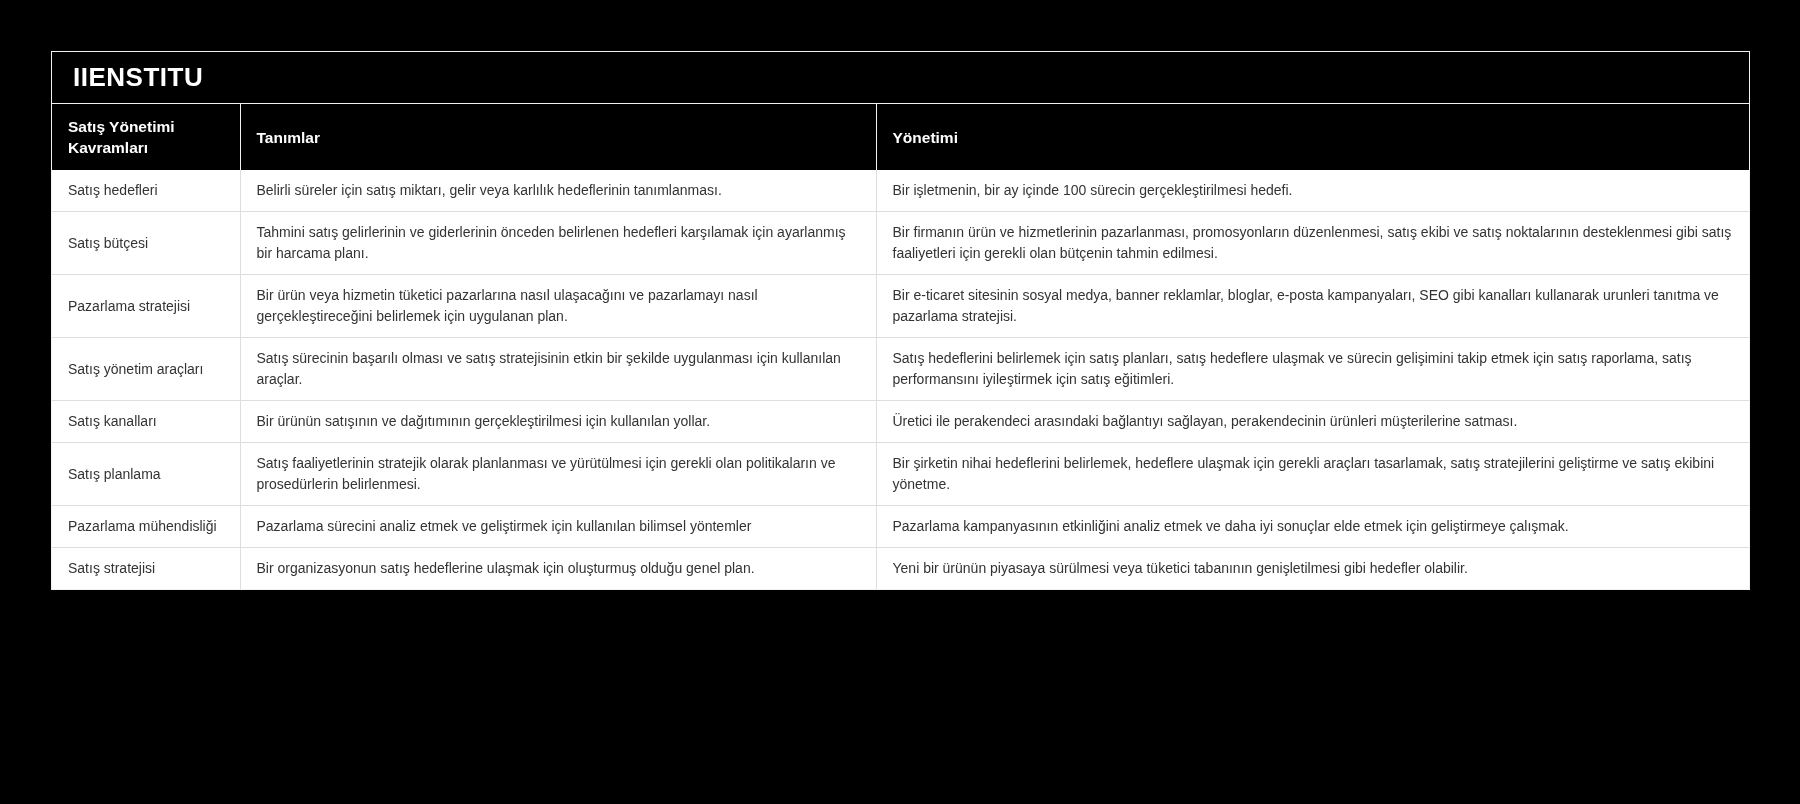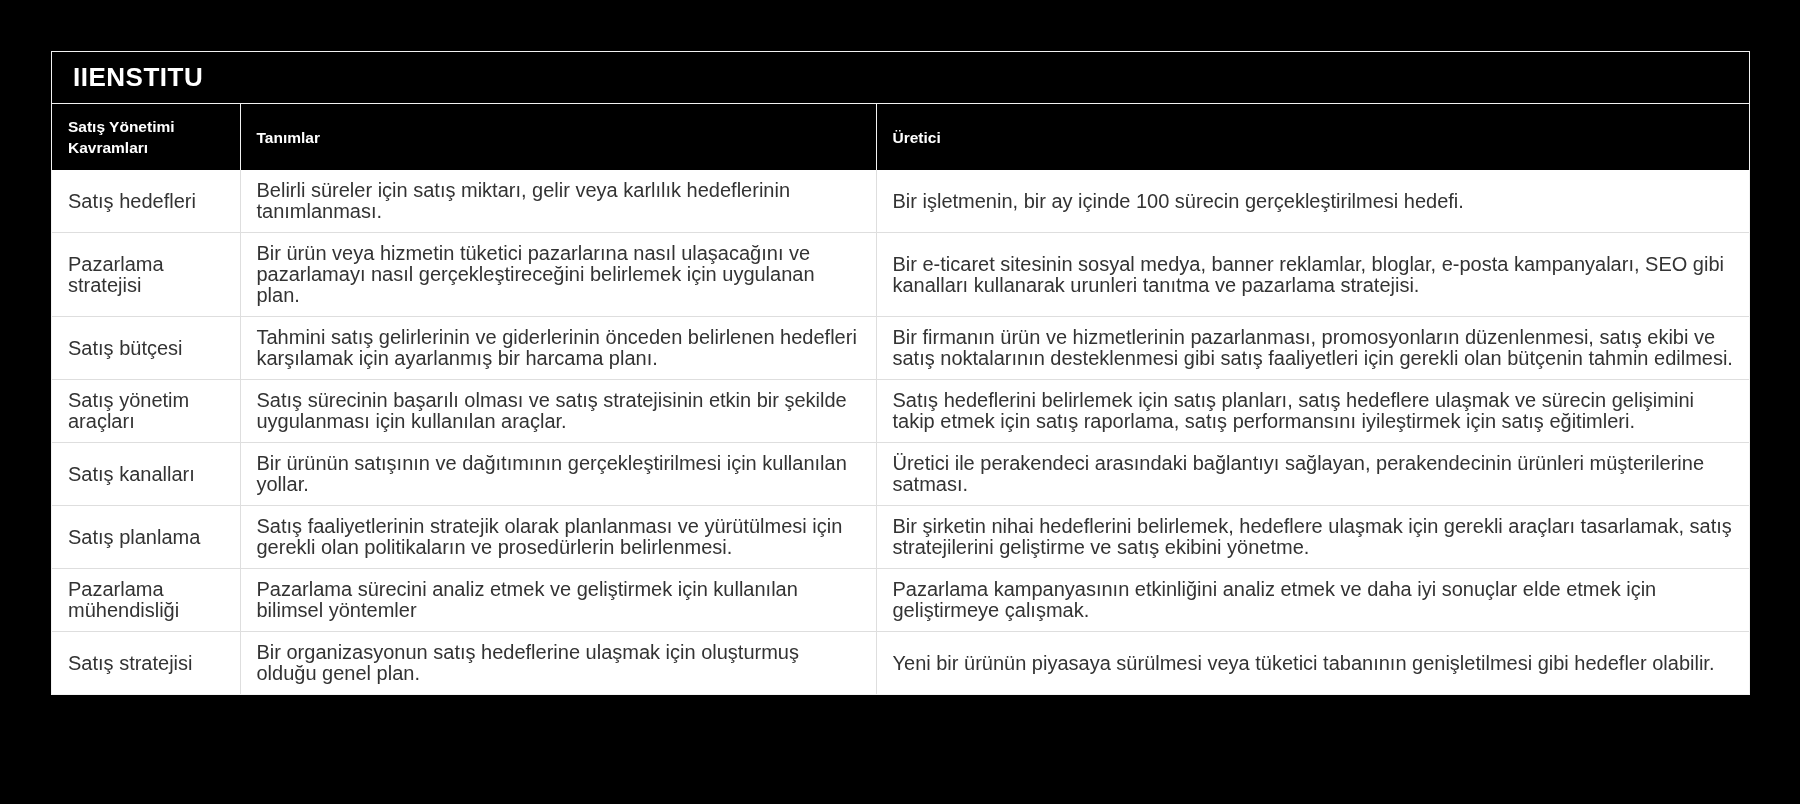--- a/index.html
+++ b/index.html
@@ -51,21 +51,21 @@
     text-align: left;
     vertical-align: middle;
     padding: 12px 16px;
     line-height: 21px;
     border-right: 1px solid #f2f2f2;
   }
   thead th:last-child { border-right: none; }
   tbody td {
     background: #ffffff;
     color: #333333;
-    font-size: 20px;
+    font-size: 14px;
     line-height: 21px;
     vertical-align: middle;
     padding: 10px 16px;
     border-right: 1px solid #dedede;
     border-bottom: 1px solid #dedede;
     word-wrap: break-word;
   }
   tbody td:last-child { border-right: none; }
   tbody tr:last-child td { border-bottom: none; }
 </style>
@@ -79,38 +79,38 @@
   <table class="concepts">
     <colgroup>
       <col class="c1">
         <col class="c2">
         <col class="c3">
     </colgroup>
     <thead>
       <tr>
         <th>Satış Yönetimi Kavramları</th>
         <th>Tanımlar</th>
-        <th>Üretici</th>
+        <th>Yönetimi</th>
       </tr>
     </thead>
     <tbody id="table-body">
         <tr>
           <td>Satış hedefleri</td>
           <td>Belirli süreler için satış miktarı, gelir veya karlılık hedeflerinin tanımlanması.</td>
           <td>Bir işletmenin, bir ay içinde 100 sürecin gerçekleştirilmesi hedefi.</td>
         </tr>
         <tr>
+          <td>Satış bütçesi</td>
+          <td>Tahmini satış gelirlerinin ve giderlerinin önceden belirlenen hedefleri karşılamak için ayarlanmış bir harcama planı.</td>
+          <td>Bir firmanın ürün ve hizmetlerinin pazarlanması, promosyonların düzenlenmesi, satış ekibi ve satış noktalarının desteklenmesi gibi satış faaliyetleri için gerekli olan bütçenin tahmin edilmesi.</td>
+        </tr>
+        <tr>
           <td>Pazarlama stratejisi</td>
           <td>Bir ürün veya hizmetin tüketici pazarlarına nasıl ulaşacağını ve pazarlamayı nasıl gerçekleştireceğini belirlemek için uygulanan plan.</td>
           <td>Bir e-ticaret sitesinin sosyal medya, banner reklamlar, bloglar, e-posta kampanyaları, SEO gibi kanalları kullanarak urunleri tanıtma ve pazarlama stratejisi.</td>
-        </tr>
-        <tr>
-          <td>Satış bütçesi</td>
-          <td>Tahmini satış gelirlerinin ve giderlerinin önceden belirlenen hedefleri karşılamak için ayarlanmış bir harcama planı.</td>
-          <td>Bir firmanın ürün ve hizmetlerinin pazarlanması, promosyonların düzenlenmesi, satış ekibi ve satış noktalarının desteklenmesi gibi satış faaliyetleri için gerekli olan bütçenin tahmin edilmesi.</td>
         </tr>
         <tr>
           <td>Satış yönetim araçları</td>
           <td>Satış sürecinin başarılı olması ve satış stratejisinin etkin bir şekilde uygulanması için kullanılan araçlar.</td>
           <td>Satış hedeflerini belirlemek için satış planları, satış hedeflere ulaşmak ve sürecin gelişimini takip etmek için satış raporlama, satış performansını iyileştirmek için satış eğitimleri.</td>
         </tr>
         <tr>
           <td>Satış kanalları</td>
           <td>Bir ürünün satışının ve dağıtımının gerçekleştirilmesi için kullanılan yollar.</td>
           <td>Üretici ile perakendeci arasındaki bağlantıyı sağlayan, perakendecinin ürünleri müşterilerine satması.</td>

